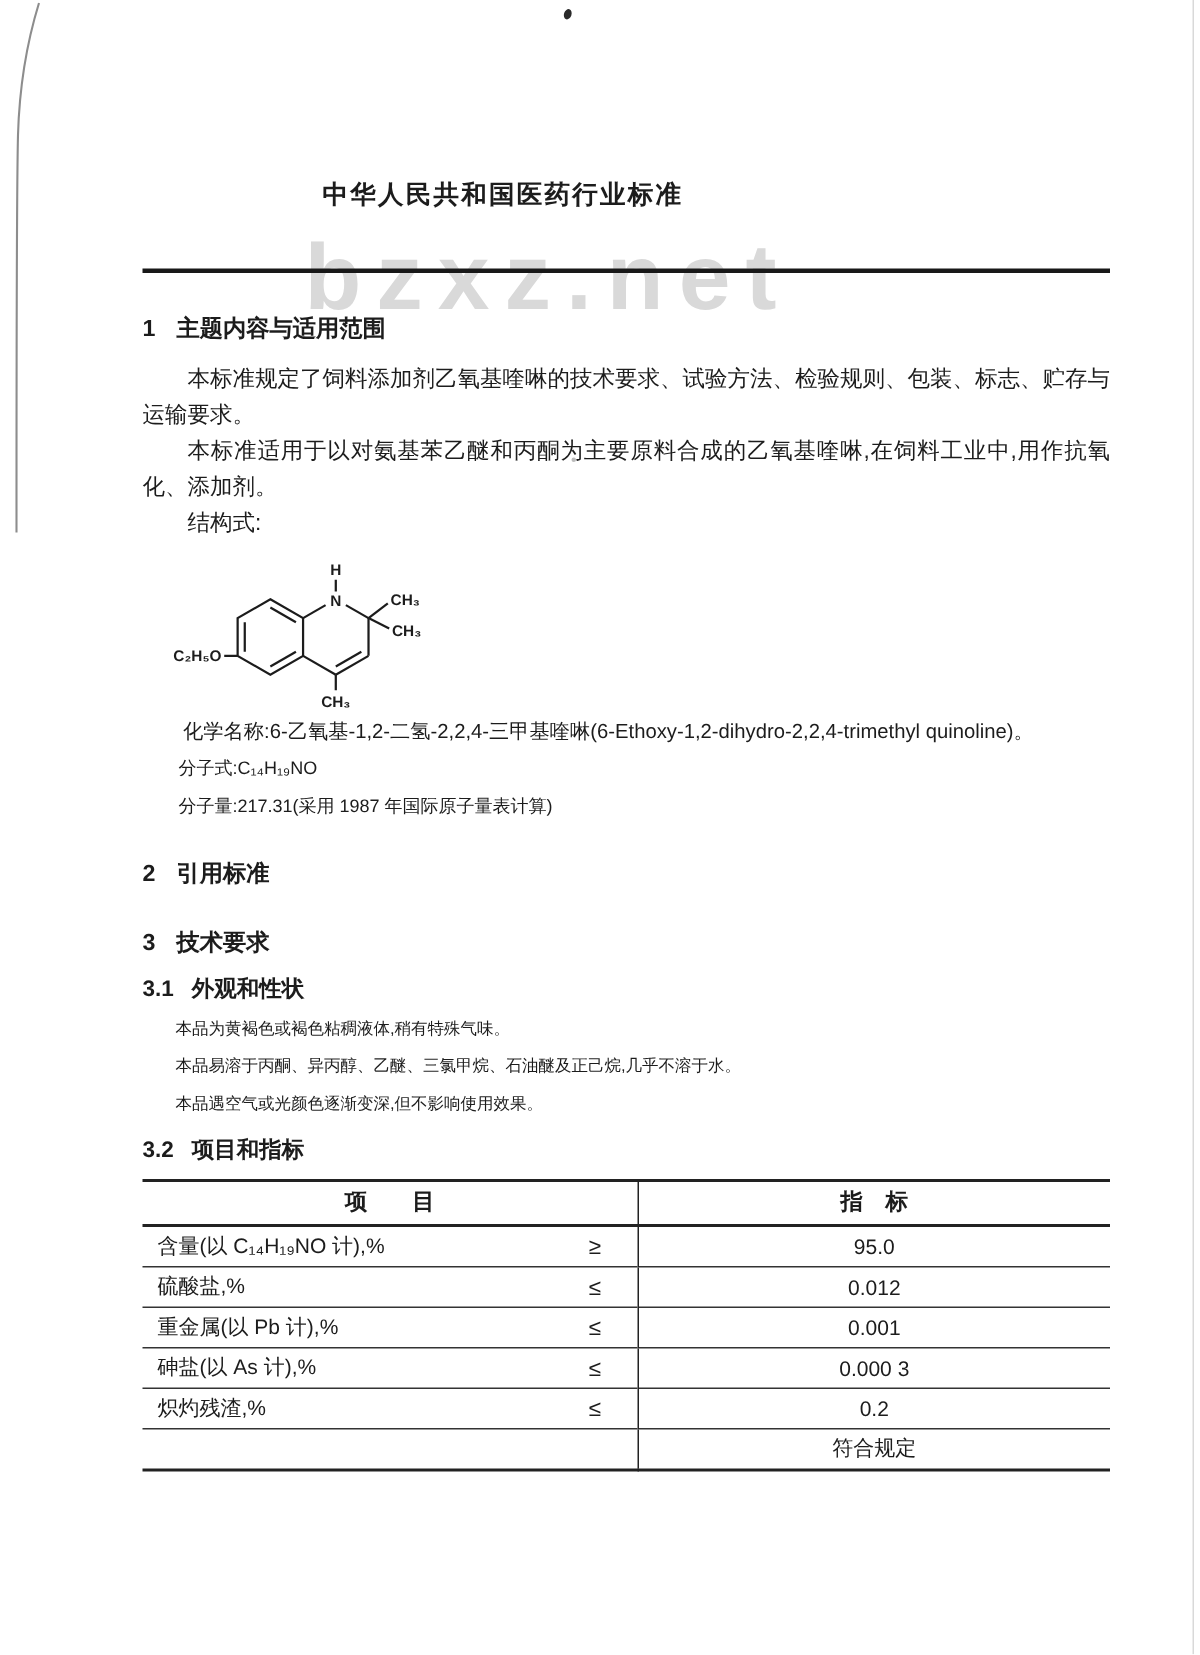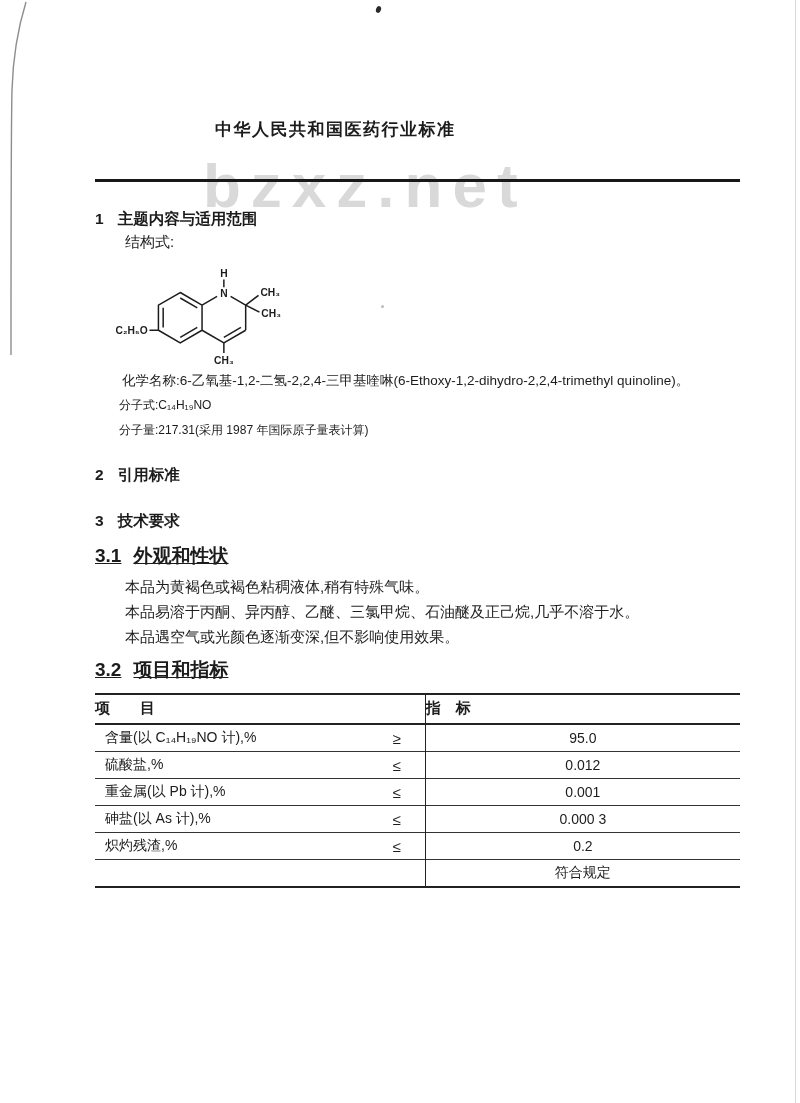--- a/index.html
+++ b/index.html
@@ -70,21 +70,21 @@
     font-weight: 700;
     letter-spacing: 2px;
     white-space: nowrap;
   }
 
   .rule-top { margin-top: 38px; height: 3px; background: #181818; }
 
   
   .h-sec { margin-top: 27px; font-size: 15.5px; font-weight: 700; }
   .h-sec .no { margin-right: 14px; }
-  .h-sub { font-size: 19px; font-weight: 700; text-decoration: underline; }
+  .h-sub { font-size: 15px; font-weight: 700; }
   .h-sub .no { margin-right: 12px; }
   .body-p {
     font-size: 15px;
     line-height: 24px;
     text-align: justify;
     text-indent: 2em;
   }
   .s1-p { margin-top: 0; }
   .s1-p.first { margin-top: 11px; }
   .struct-label { margin-top: 0; }
@@ -95,37 +95,37 @@
     font-family: "Liberation Sans", "DejaVu Sans", sans-serif;
   }
 
   .chem-line { font-size: 12px; line-height: 25px; padding-left: 2em; }
   .chem-name { white-space: nowrap; font-size: 13.5px; }
 
   .h2-sec { margin-top: 22px; }
   .s2-body { margin-top: 11px; font-size: 15px; padding-left: 2em; text-indent: 0; }
   .h3-sec { margin-top: 25px; }
   .h31 { margin-top: 11px; }
-  .s31-line { font-size: 15px; line-height: 25px; padding-left: 2em; margin-top: 0; }
+  .s31-line { font-size: 11px; line-height: 25px; padding-left: 2em; margin-top: 0; }
   .s31-lines { margin-top: 5px; }
   .h32 { margin-top: 8px; }
 
   
   table.spec {
     margin-top: 10px;
     width: 100%;
     border-collapse: collapse;
     border-top: 2.5px solid #222;
     border-bottom: 2.5px solid #222;
   }
   table.spec th {
     font-size: 15px; font-weight: 700;
     padding: 4px 0 5px;
     border-bottom: 2px solid #222;
-    text-align: left;
+    text-align: center;
   }
   table.spec td { border-top: 1.7px solid #333; font-size: 14px; padding: 4px 0; }
   table.spec thead th:first-child,
   table.spec td.c1 { width: 51.2%; border-right: 1.6px solid #222; }
   .c1row { display: flex; justify-content: space-between; align-items: flex-end; padding: 0 24px 0 10px; }
   td.c2 { text-align: center; }
   .sign { font-size: 15px; }
 </style>
 </head>
 <body>
@@ -144,20 +144,22 @@
   <div class="doc">
 
     <div class="std-type">中华人民共和国医药行业标准</div>
 
 
     <div class="rule-top"></div>
 
     <div class="h-sec">
       <span class="no">1</span><span>主题内容与适用范围</span>
     </div>
+    <p class="body-p s1-p first">本标准规定了饲料添加剂乙氧基喹啉的技术要求、试验方法、检验规则、包装、标志、贮存与运输要求。</p>
+    <p class="body-p s1-p">本标准适用于以对氨基苯乙醚和丙酮为主要原料合成的乙氧基喹啉,在饲料工业中,用作抗氧化、添加剂。</p>
     <p class="body-p struct-label">结构式:</p>
 
     <svg class="structure" width="196" height="110" viewBox="0 0 210 118">
       <g stroke="#1c1c1c" stroke-width="1.6" fill="none">
 
         <path d="M72,37 L95.4,50.5 L95.4,77.5 L72,91 L48.6,77.5 L48.6,50.5 Z"></path>
 
         <line x1="72" y1="42.9" x2="90.3" y2="53.5"></line>
         <line x1="90.3" y1="74.5" x2="72" y2="85.1"></line>
         <line x1="53.7" y1="74.5" x2="53.7" y2="53.5"></line>

